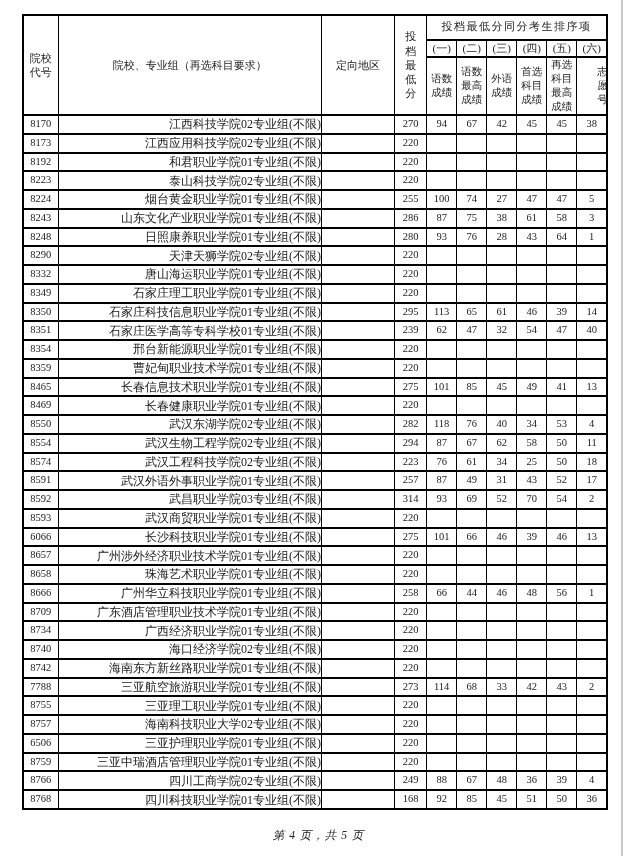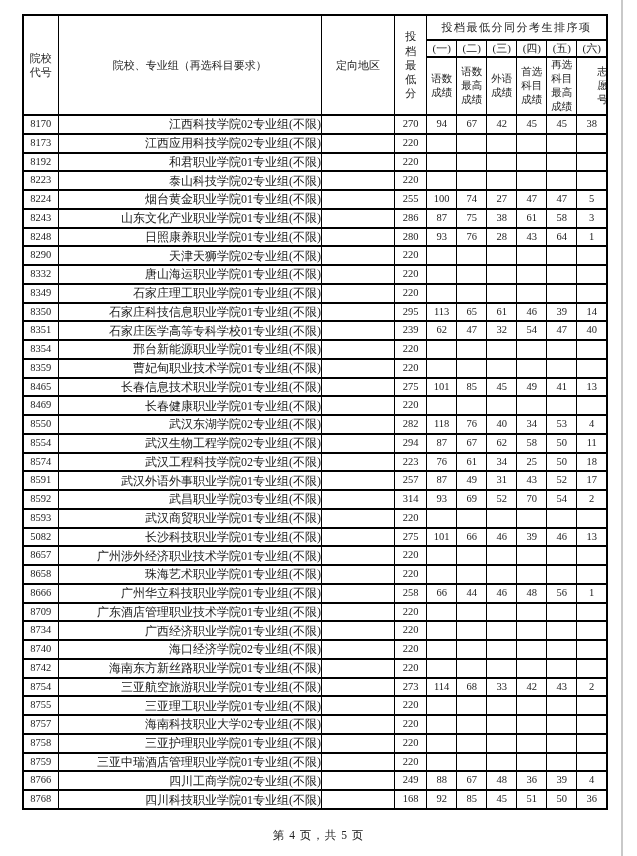--- a/index.html
+++ b/index.html
@@ -28,21 +28,21 @@
     border-bottom:2px solid #000;
     padding:0;
     font-weight:normal;
     vertical-align:middle;
     overflow:hidden;
   }
   thead th{text-align:center;font-size:11px;line-height:1.3;}
   .hrow1{height:25px;}
   .hrow2{height:17px;}
   .hrow3{height:58px;}
-  .th-group{letter-spacing:1.5px;}
+  .th-group{letter-spacing:1.5px;font-family:Liberation Mono, monospace;}
   .th-break{word-break:break-all;padding:6px 5px;}
   .th-idx{font-size:11px;}
   .th-sub .lbl{
     display:inline-block;
     word-break:break-all;
     font-size:10.5px;
     line-height:1.32;
     max-width:24px;
     text-align:center;
   }
@@ -58,20 +58,21 @@
   }
   td.c-code{font-size:10.5px;}
 
   .footer{
     position:absolute;
     left:0;top:828px;width:637px;
     text-align:center;
     font-size:11.5px;
     letter-spacing:1px;
     color:#222222;
+    font-style:italic;
   }
 </style>
 </head>
 <body>
 
 <div class="page">
   <div class="edge-line"></div>
 
   <table class="score-table">
     <colgroup>
@@ -370,21 +371,21 @@
           <td class="c-region"></td>
           <td class="c-min">220</td>
           <td class="c-num"></td>
           <td class="c-num"></td>
           <td class="c-num"></td>
           <td class="c-num"></td>
           <td class="c-num"></td>
           <td class="c-num"></td>
         </tr>
         <tr>
-          <td class="c-code">5082</td>
+          <td class="c-code">6066</td>
           <td class="c-name">长沙科技职业学院01专业组(不限)</td>
           <td class="c-region"></td>
           <td class="c-min">275</td>
           <td class="c-num">101</td>
           <td class="c-num">66</td>
           <td class="c-num">46</td>
           <td class="c-num">39</td>
           <td class="c-num">46</td>
           <td class="c-num">13</td>
         </tr>
@@ -466,21 +467,21 @@
           <td class="c-region"></td>
           <td class="c-min">220</td>
           <td class="c-num"></td>
           <td class="c-num"></td>
           <td class="c-num"></td>
           <td class="c-num"></td>
           <td class="c-num"></td>
           <td class="c-num"></td>
         </tr>
         <tr>
-          <td class="c-code">8754</td>
+          <td class="c-code">7788</td>
           <td class="c-name">三亚航空旅游职业学院01专业组(不限)</td>
           <td class="c-region"></td>
           <td class="c-min">273</td>
           <td class="c-num">114</td>
           <td class="c-num">68</td>
           <td class="c-num">33</td>
           <td class="c-num">42</td>
           <td class="c-num">43</td>
           <td class="c-num">2</td>
         </tr>
@@ -502,21 +503,21 @@
           <td class="c-region"></td>
           <td class="c-min">220</td>
           <td class="c-num"></td>
           <td class="c-num"></td>
           <td class="c-num"></td>
           <td class="c-num"></td>
           <td class="c-num"></td>
           <td class="c-num"></td>
         </tr>
         <tr>
-          <td class="c-code">8758</td>
+          <td class="c-code">6506</td>
           <td class="c-name">三亚护理职业学院01专业组(不限)</td>
           <td class="c-region"></td>
           <td class="c-min">220</td>
           <td class="c-num"></td>
           <td class="c-num"></td>
           <td class="c-num"></td>
           <td class="c-num"></td>
           <td class="c-num"></td>
           <td class="c-num"></td>
         </tr>

